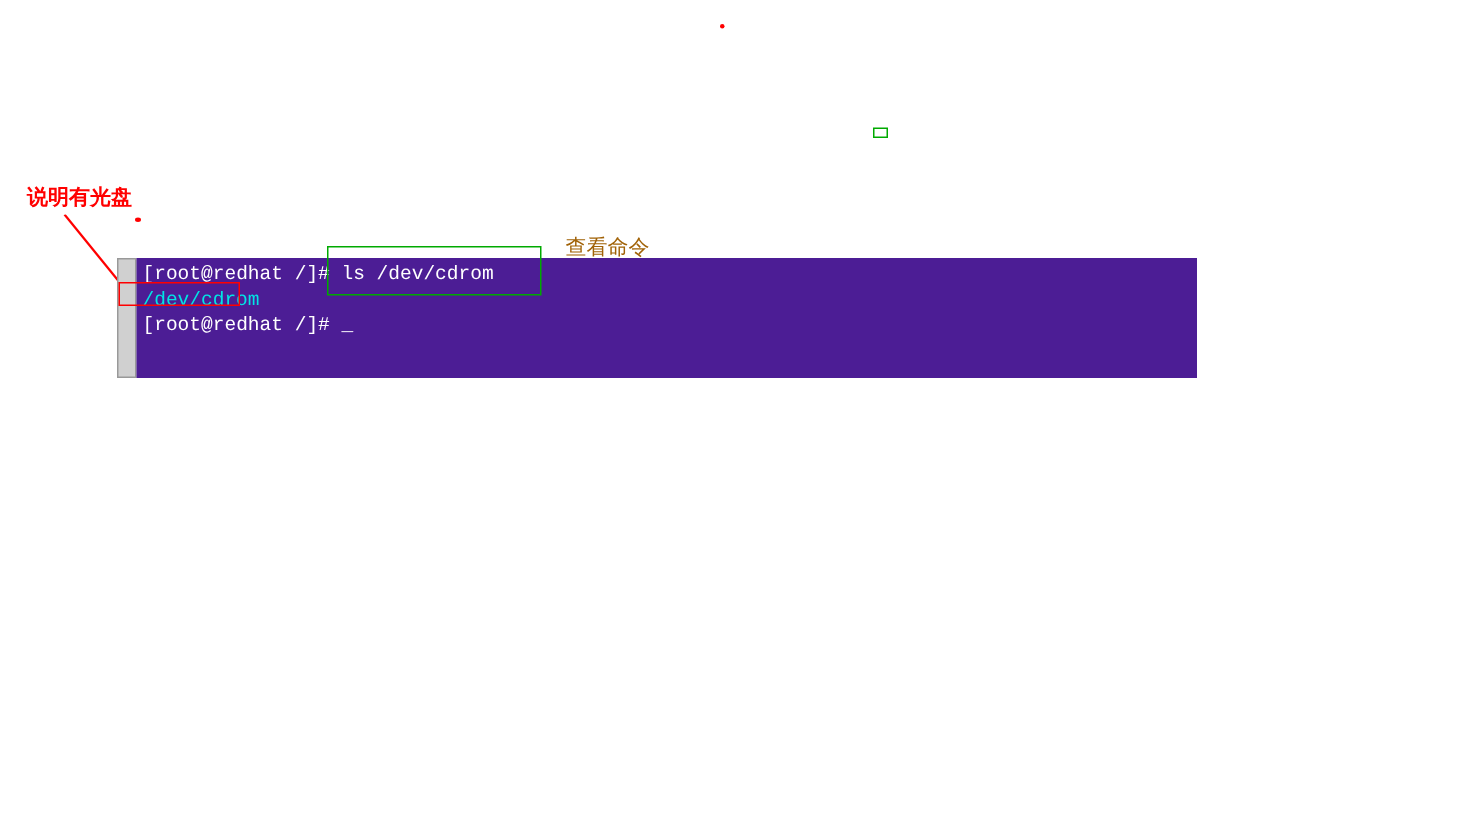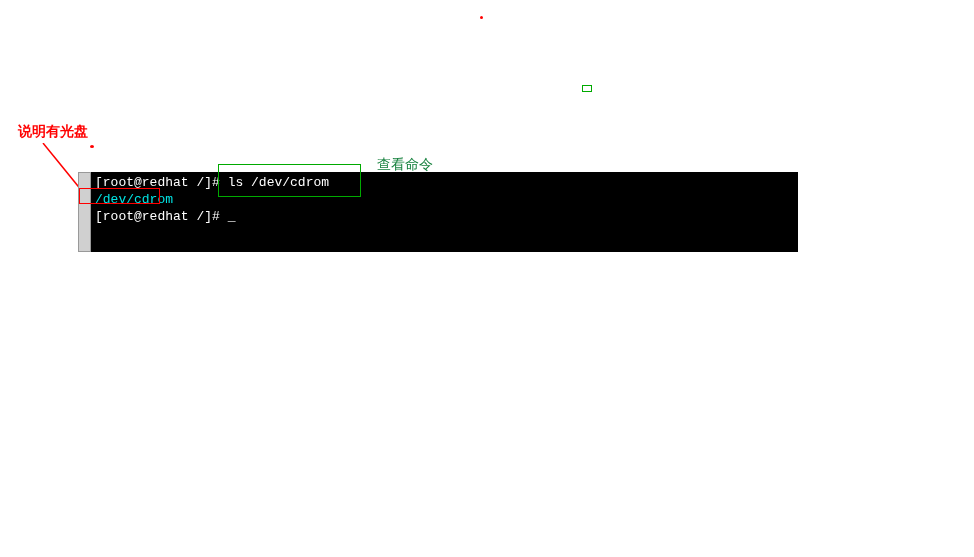--- a/index.html
+++ b/index.html
@@ -53,21 +53,21 @@
       top: 145px;
       width: 4px;
       height: 3px;
       background: #ff0000;
       border-radius: 50%;
     }
     .annotation-top {
       position: absolute;
       left: 377px;
       top: 156px;
-      color: #15803d;
+      color: #a16207;
       font-size: 14px;
     }
     .terminal-wrapper {
       position: absolute;
       left: 78px;
       top: 172px;
       width: 720px;
     }
     .terminal-scrollbar {
       position: absolute;
@@ -77,21 +77,21 @@
       height: 80px;
       background: #d0d0d0;
       border: 1px solid #999;
     }
     .terminal {
       position: absolute;
       left: 13px;
       top: 0;
       width: 707px;
       height: 80px;
-      background: #000000;
+      background: #4c1d95;
       font-family: "Courier New", monospace;
       font-size: 13px;
       line-height: 17px;
       padding: 2px 4px;
       color: #ffffff;
       white-space: pre;
     }
     .prompt-open {
       color: #ffffff;
     }

